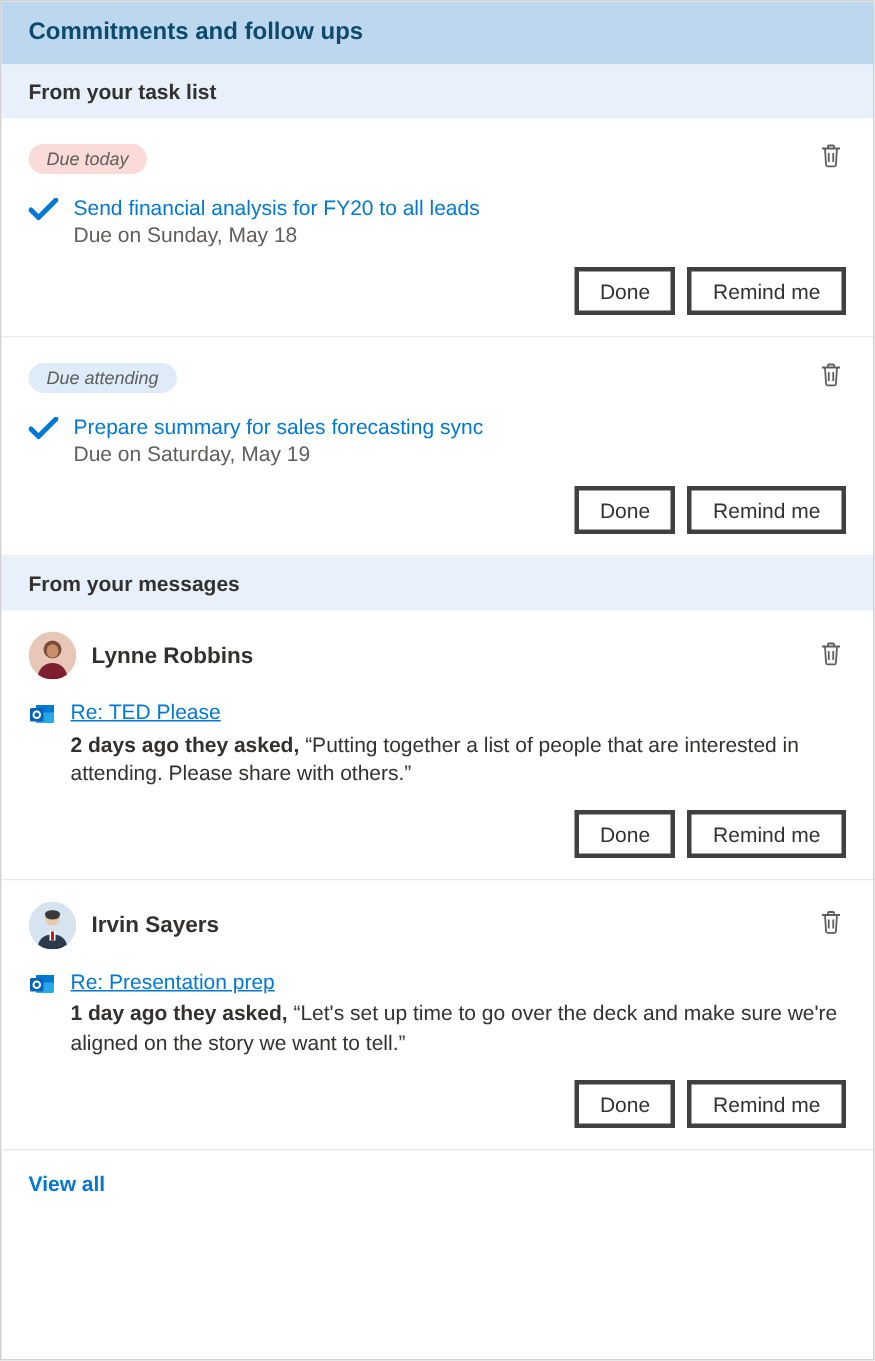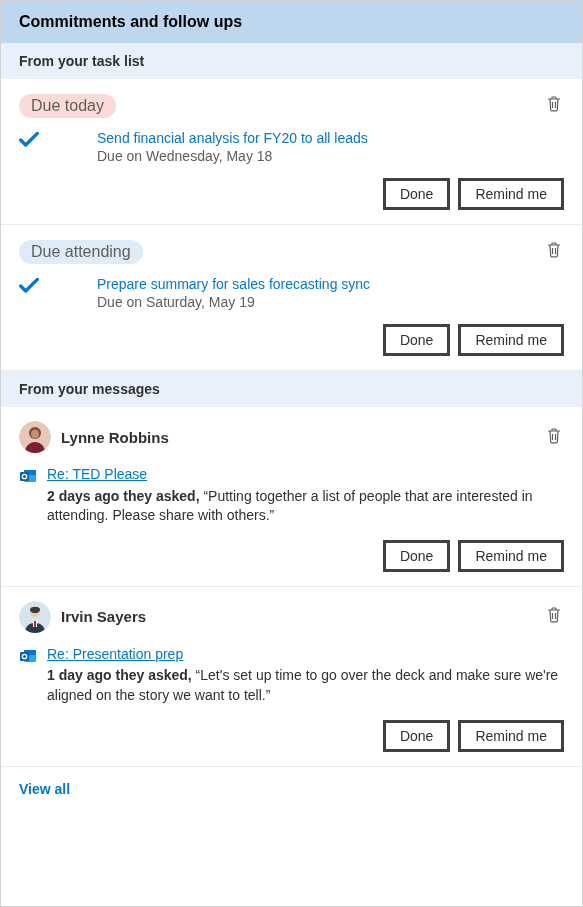--- a/index.html
+++ b/index.html
@@ -10,21 +10,21 @@
       background: #fff;
       width: 583px;
       height: 907px;
       border: 1px solid #d1d1d1;
     }
     .card-title {
       background: #bdd7ee;
       padding: 12px 18px;
       font-size: 16px;
       font-weight: 600;
-      color: #000000;
+      color: #0c4a6e;
     }
     .section-header {
       background: #e8f1fb;
       padding: 10px 18px;
       font-size: 14px;
       font-weight: 600;
       color: #323130;
     }
     .task-item {
       padding: 14px 18px 14px 18px;
@@ -36,22 +36,23 @@
     .badge-row {
       display: flex;
       align-items: center;
       justify-content: space-between;
       margin-bottom: 12px;
     }
     .badge {
       display: inline-block;
       padding: 3px 12px;
       border-radius: 12px;
-      font-size: 16px;
+      font-size: 12px;
       color: #605e5c;
+      font-style: italic;
     }
     .badge-today { background: #f7d9d9; color: #a4262c;}
     .badge-today{color:#797775}
     .badge-today{color:#605e5c}
     .badge-today{background:#fde7e9;color:#8a8886}
     .badge-today{background:#fadbd8;color:#605e5c}
     .badge-tomorrow { background: #deecf9; color: #605e5c; }
     .badge-today { background: #fadbd8; }
     .trash-btn {
       background: none;
@@ -66,21 +67,21 @@
       align-items: flex-start;
       gap: 10px;
       margin-bottom: 14px;
     }
     .check-icon {
       flex: 0 0 auto;
       margin-top: 2px;
       color: #0078d4;
     }
     .check-icon svg { width: 20px; height: 16px; }
-    .task-text { flex: 1 1 auto; margin-left: 48px; }
+    .task-text { flex: 1 1 auto; }
     .task-link {
       color: #0078d4;
       font-size: 14px;
       text-decoration: none;
       display: block;
       margin-bottom: 2px;
     }
     .task-due { color: #605e5c; font-size: 14px; }
     .actions {
       display: flex;
@@ -173,21 +174,21 @@
     </button>
   </div>
   <div class="task-body">
     <span class="check-icon">
       <svg viewBox="0 0 24 18">
           <path d="M2 9l6 6L22 1" fill="none" stroke="#0078d4" stroke-width="4" stroke-linecap="round" stroke-linejoin="round"></path>
         </svg>
     </span>
     <div class="task-text">
       <a href="#" class="task-link">Send financial analysis for FY20 to all leads</a>
-      <div class="task-due">Due on Wednesday, May 18</div>
+      <div class="task-due">Due on Sunday, May 18</div>
     </div>
   </div>
   <div class="actions">
     <button class="btn">Done</button>
     <button class="btn">Remind me</button>
   </div>
 </div>
 
 <div class="task-item">
   <div class="badge-row">

